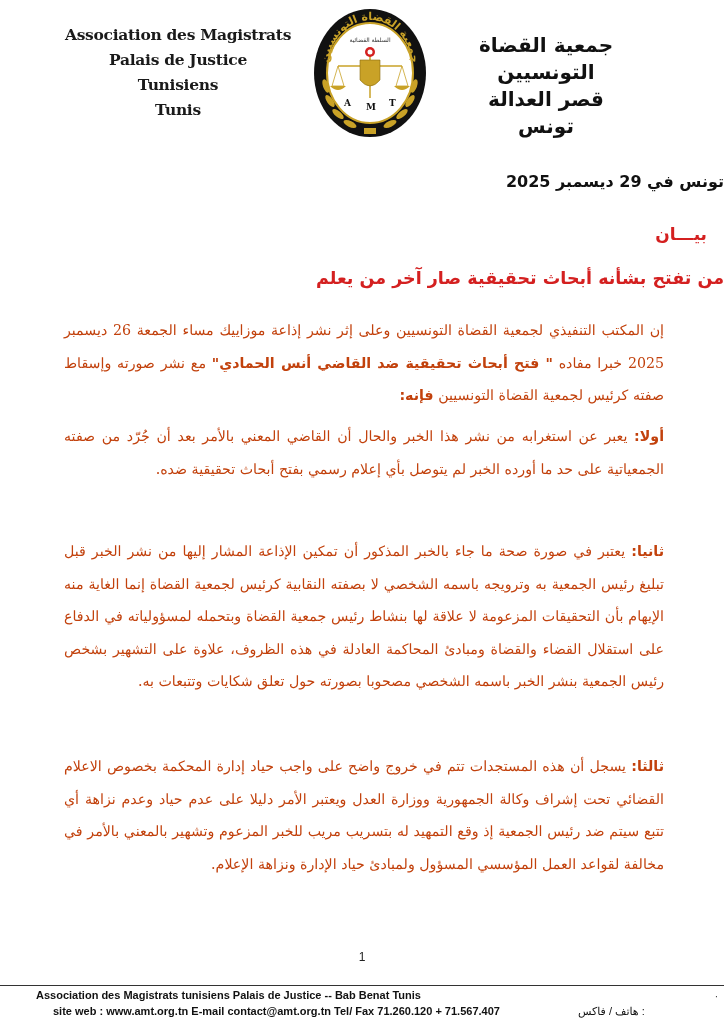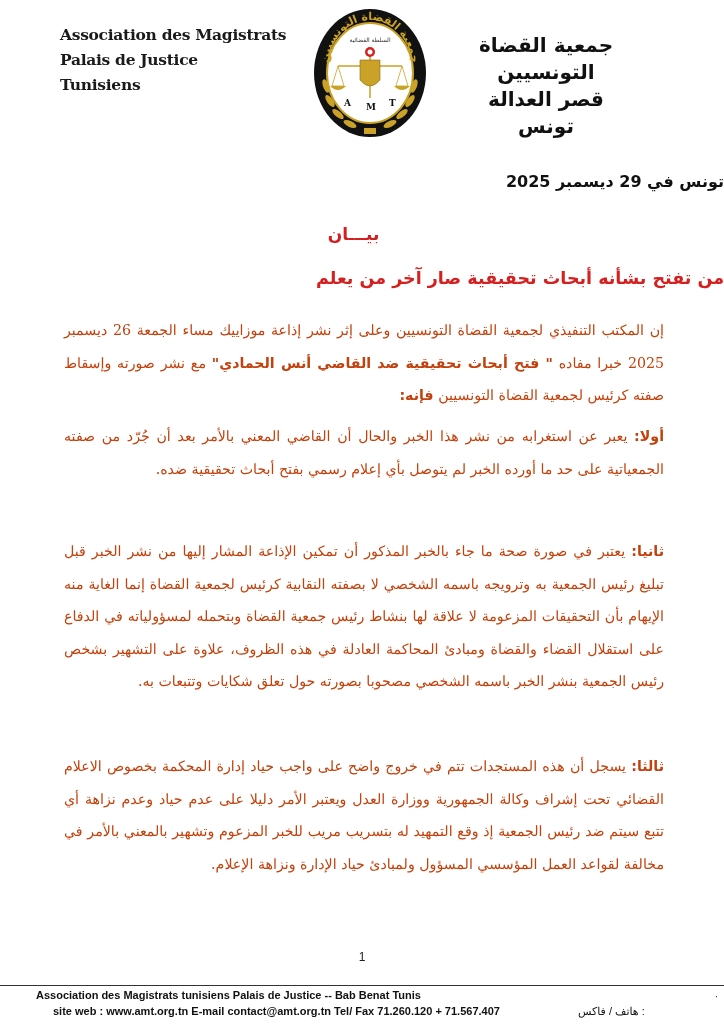--- a/index.html
+++ b/index.html
@@ -1,29 +1,29 @@
 <!DOCTYPE html>
 <html><head>
 <meta charset="utf-8">
 <style>
   html, body { margin: 0; padding: 0; background: #ffffff; }
   body { width: 724px; height: 1024px; position: relative; overflow: hidden; color: #111; }
   .page { position: absolute; inset: 0; }
 
   
-  .hdr-fr { position: absolute; left: 60px; top: 22px; width: 236px; 
+  .hdr-fr { position: absolute; left: 60px; top: 22px; width: 236px; text-align: center;
     font-family: "DejaVu Serif", serif; font-weight: bold; font-size: 15.5px; line-height: 25px; color: #1a1a1a; letter-spacing: -0.3px; }
   .hdr-ar { position: absolute; left: 440px; top: 32px; width: 212px; text-align: center; direction: rtl;
     font-family: "DejaVu Sans", sans-serif; font-weight: bold; font-size: 20px; line-height: 27px; color: #111; }
   .logo { position: absolute; left: 312px; top: 6px; width: 116px; height: 134px; }
 
   
   .date { position: absolute; left: 0; right: 0; top: 172px; text-align: right; direction: rtl;
     font-family: "DejaVu Sans", sans-serif; font-weight: bold; font-size: 16px; color: #111; }
-  .title1 { position: absolute; left: 0; right: 17px; top: 224px; text-align: center; direction: rtl;
+  .title1 { position: absolute; left: 0; right: 17px; top: 224px; text-align: right; direction: rtl;
     font-family: "DejaVu Sans", sans-serif; font-weight: bold; font-size: 17px; color: #d42020; }
   .title2 { position: absolute; left: 0; right: 0; top: 268px; direction: rtl;
     font-family: "DejaVu Sans", sans-serif; font-weight: bold; font-size: 17.5px; color: #d42020; }
 
   
   .para { position: absolute; left: 64px; width: 600px; direction: rtl; text-align: justify; text-align-last: right;
     font-family: "DejaVu Serif", serif; font-size: 14.2px; line-height: 32.5px; color: #c2410c; }
   .para b { font-family: "DejaVu Sans", sans-serif; font-weight: bold; }
   .p-intro { top: 314px; }
   .p1 { top: 420px; }
@@ -44,20 +44,21 @@
 </style>
 </head>
 <body>
 
 <div class="page">
 
   <div class="hdr-fr">
     <div>Association des Magistrats</div>
     <div>Palais de Justice</div>
     <div>Tunisiens</div>
+    <div>Tunis</div>
   </div>
 
   <svg class="logo" viewBox="0 0 116 134">
     <defs>
       <path id="ringPath" d="M 16 62 A 42 48 0 0 1 100 62"></path>
     </defs>
     <ellipse cx="58" cy="67" rx="56" ry="64" fill="#111"></ellipse>
     <ellipse cx="58" cy="67" rx="43" ry="50" fill="#fff" stroke="#c9a227" stroke-width="2"></ellipse>
     <text font-family="DejaVu Sans, sans-serif" font-size="11" font-weight="bold" fill="#c9a227">
       <textPath href="#ringPath" startOffset="50%" text-anchor="middle">جمعية القضاة التونسيين</textPath>

